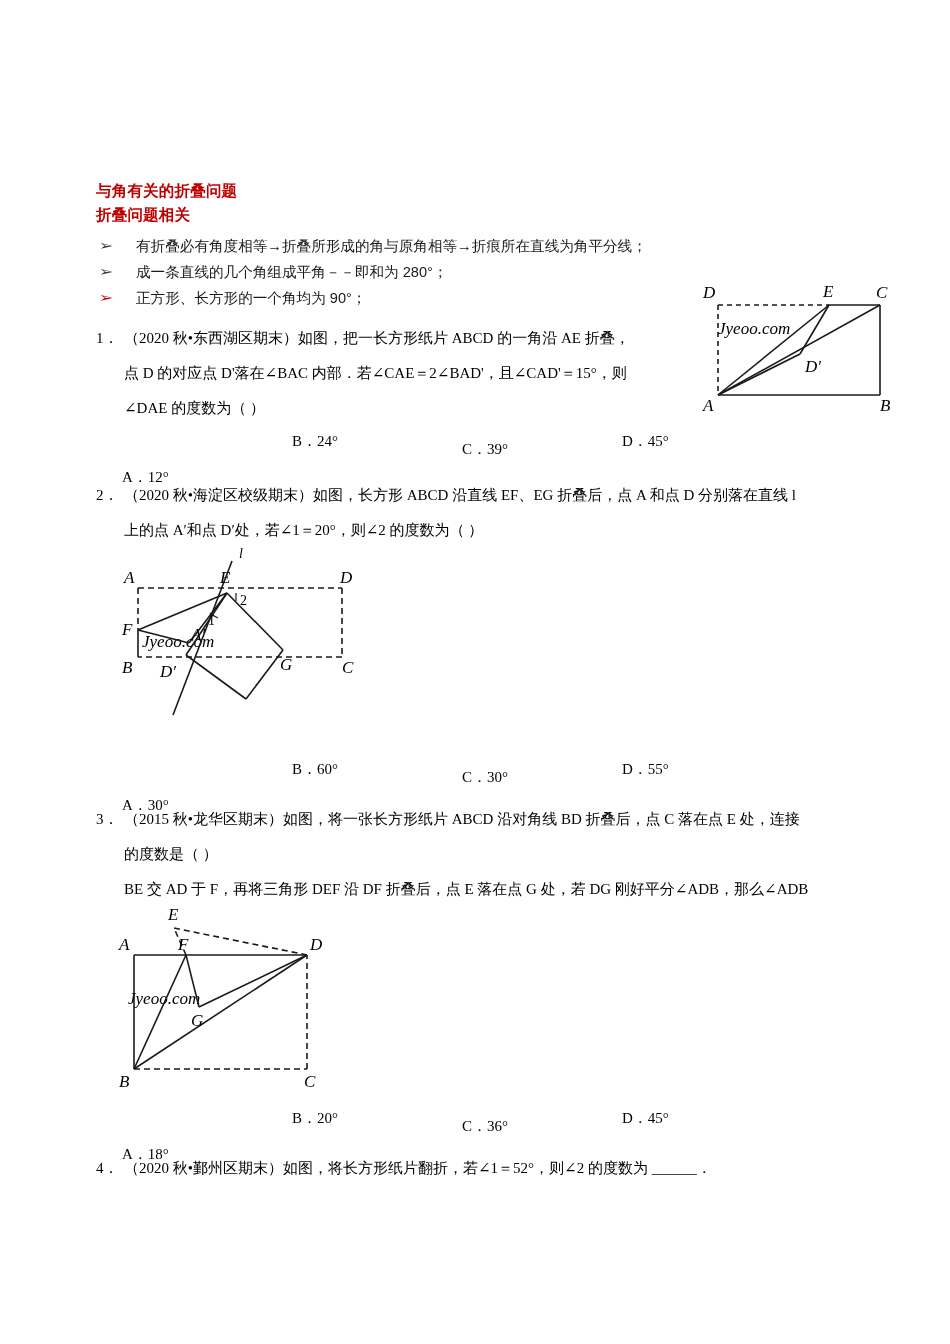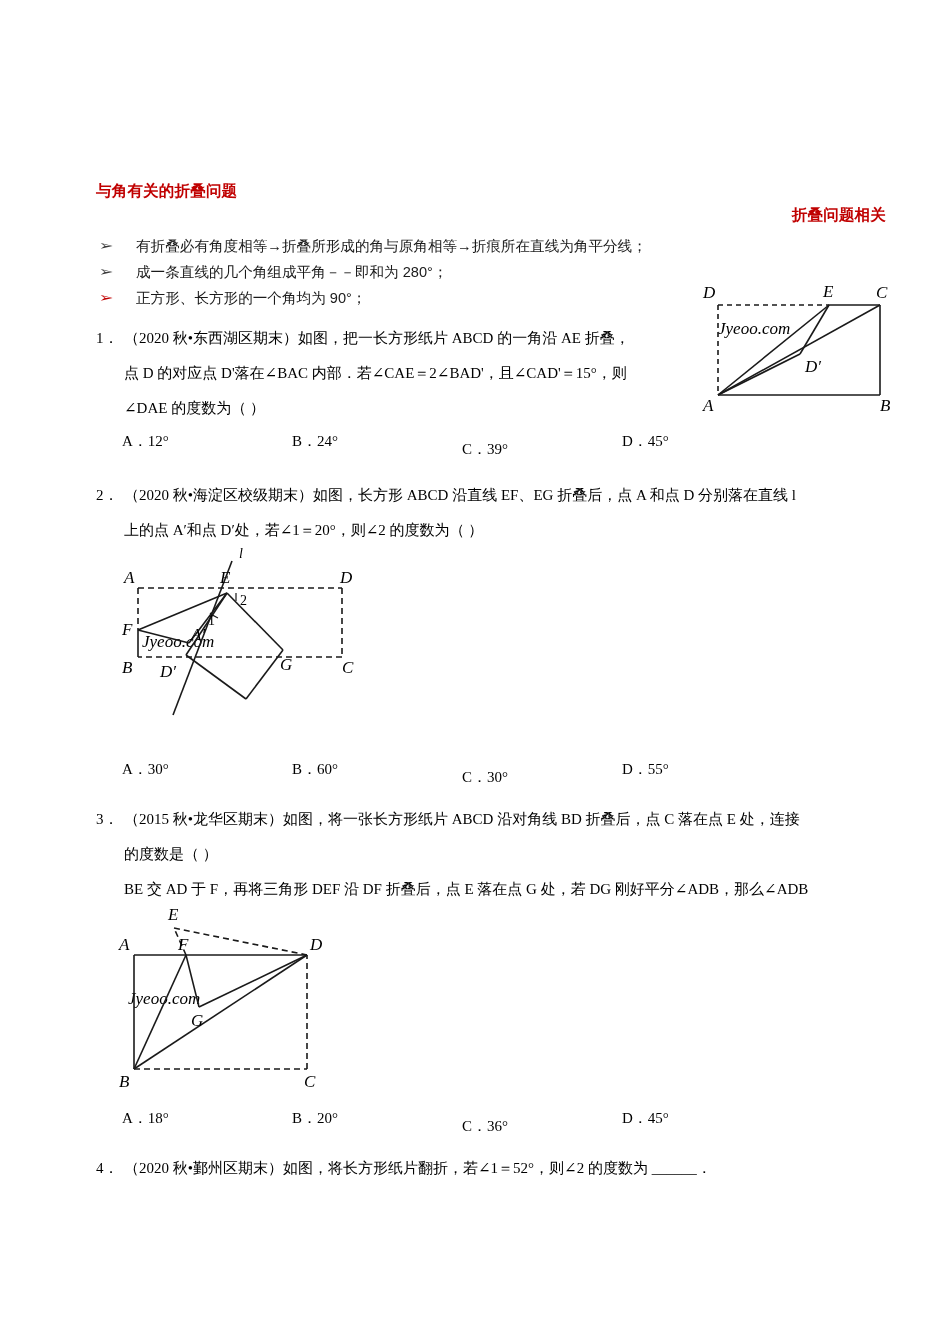--- a/index.html
+++ b/index.html
@@ -30,21 +30,21 @@
 
   
   .heading {
     color: #c00000;
     font-family: "Liberation Sans", "DejaVu Sans", sans-serif;
     font-weight: bold;
     font-size: 15.5px;
     line-height: 22px;
     letter-spacing: 0.2px;
   }
-  .heading.second { margin-top: 2px; text-align: right; }
+  .heading.second { margin-top: 2px; }
 
   
   .bullets {
     margin-top: 7px;
   }
   .bullet-row {
     display: flex;
     align-items: flex-start;
     line-height: 26px;
     font-size: 14.6px;
@@ -85,21 +85,21 @@
   .options {
     position: relative;
     height: 34px;
     font-size: 15px;
     margin-left: 26px;
   }
   .options span {
     position: absolute;
     top: 0;
   }
-  .opt-a { left: 0px; }
+  .opt-a { left: 0px; margin-top: 36px; }
   .opt-b { left: 170px; }
   .opt-c { left: 340px; margin-top: 8px; }
   .opt-d { left: 500px; }
 
   
   .fig {
     position: absolute;
   }
   .fig text {
     font-family: "Liberation Serif", "DejaVu Serif", serif;

